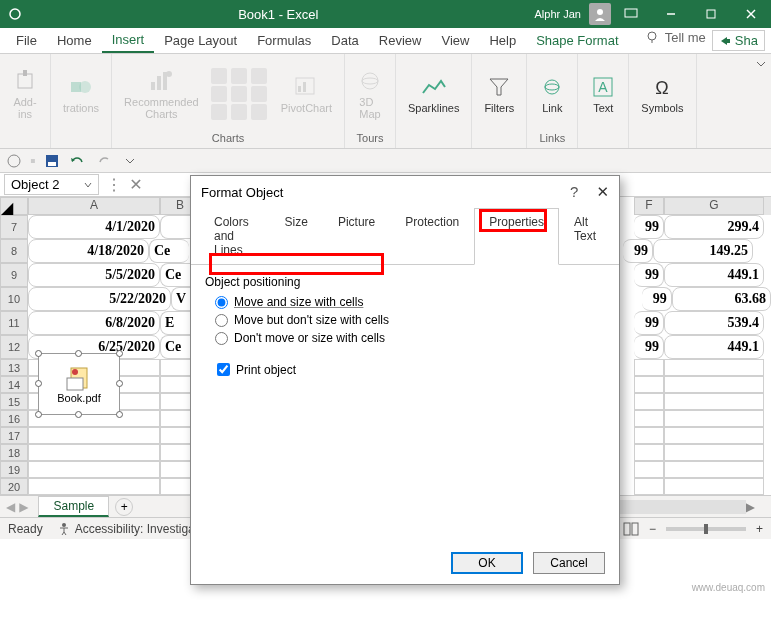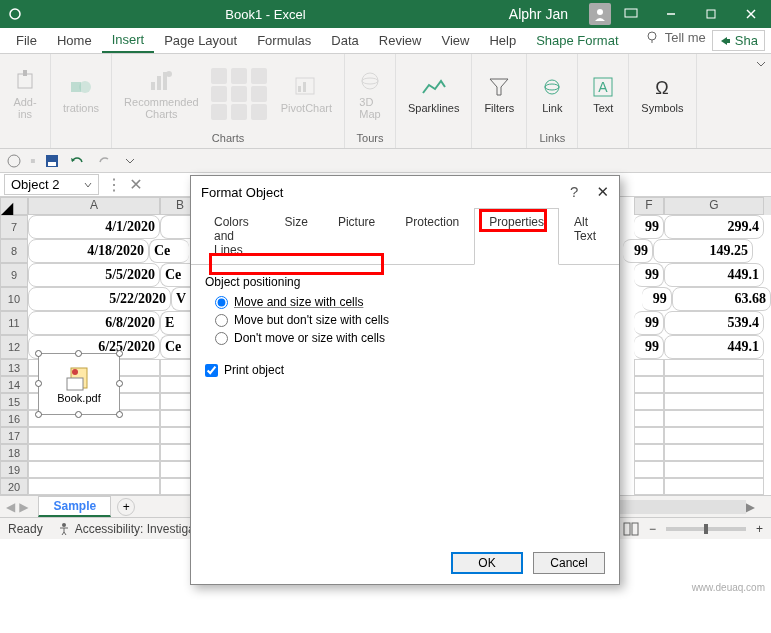--- a/index.html
+++ b/index.html
@@ -52,61 +52,61 @@
     .cell { border: 1px solid #d0d0d0; padding: 2px 4px; font-size: 14px; font-family: Georgia, serif; display: flex; align-items: center;}
     .cell.right { justify-content: flex-end;}
     .cell.bold { font-weight: 600; border-radius: 8px;}
 
     
     .embedded-object { position: absolute; border: 1px solid #999; background: #fff; display: flex; flex-direction: column; align-items: center; justify-content: center; font-size: 11px;}
     .sel-handle { width: 7px; height: 7px; background: #fff; border: 1px solid #666; border-radius: 50%; position: absolute;}
 
     
     .sheet-tabs { height: 22px; background: #f3f2f1; display: flex; align-items: center; font-size: 12px; border-top: 1px solid #ccc; padding: 0 6px;}
-    .sheet-tab { padding: 2px 14px; background: #fff; border: 1px solid #ccc; border-bottom: 2px solid #217346; color: #3b82f6; font-weight: 700;}
+    .sheet-tab { padding: 2px 14px; background: #fff; border: 1px solid #ccc; border-bottom: 2px solid #217346; color: #14532d; font-weight: 400;}
     .add-sheet { width: 18px; height: 18px; border: 1px solid #ccc; border-radius: 50%; display: flex; align-items: center; justify-content: center; margin-left: 6px;}
     .hscroll { flex: 1; display: flex; justify-content: flex-end; align-items: center; padding-right: 10px;}
     .scroll-track { width: 200px; height: 14px; background: #e0e0e0; position: relative;}
     .scroll-thumb { position: absolute; left: 0; width: 50px; height: 14px; background: #bfbfbf;}
 
     
     .statusbar { height: 22px; background: #f3f2f1; display: flex; align-items: center; font-size: 12px; color: #444; padding: 0 8px; border-top: 1px solid #ccc;}
     .statusbar .right { margin-left: auto; display: flex; align-items: center; gap: 10px;}
 
     
     .dialog { position: absolute; top: 175px; left: 190px; width: 430px; height: 410px; background: #fff; border: 1px solid #888; box-shadow: 4px 4px 10px rgba(0,0,0,0.3); font-size: 12px;}
     .dialog-title { height: 32px; display: flex; align-items: center; padding: 0 10px; font-size: 13px;}
     .dialog-title .dt-right { margin-left: auto; display: flex; gap: 18px;}
     .dialog-tabs { display: flex; border-bottom: 1px solid #ccc; padding: 0 8px;}
     .dtab { padding: 6px 14px; border: 1px solid transparent; font-size: 12px; color: #333; position: relative;}
     .dtab.active { border: 1px solid #ccc; border-bottom-color: #fff; background: #fff; margin-bottom: -1px;}
     .dialog-body { padding: 10px 14px;}
     .radio-row { display: flex; align-items: center; gap: 6px; padding: 2px 0; margin-left: 10px;}
-    .check-row { display: flex; align-items: flex-end; gap: 6px; padding: 6px 0; margin-left: 0;}
+    .check-row { display: flex; align-items: flex-start; gap: 6px; padding: 6px 0; margin-left: 12px;}
     .dialog-buttons { position: absolute; bottom: 10px; right: 14px; display: flex; gap: 10px;}
     .dbtn { width: 72px; height: 22px; border: 1px solid #888; background: #efefef; font-size: 12px;}
     .dbtn.primary { border: 2px solid #0078d7;}
 
     .red-box { position: absolute; border: 3px solid red;}
 
     .watermark { position: absolute; right: 6px; bottom: 40px; font-size: 10px; color: #888; opacity: 0.7;}
 
     svg { display: block; }
   </style>
 </head>
 <body>
 
 <div class="titlebar">
   <div class="autosave">
     <svg width="14" height="14">
         <circle cx="7" cy="7" r="5" stroke="#fff" fill="none" stroke-width="1.5"></circle>
       </svg>
   </div>
   <div class="title">Book1 - Excel</div>
-  <span style="font-size:14px;margin-right:21px">Alphr Jan</span>
+  <span style="font-size:11px;margin-right:8px">Alphr Jan</span>
   <div class="avatar">
     <svg width="14" height="14">
         <circle cx="7" cy="5" r="3" fill="#fff"></circle>
         <path d="M2 14 Q7 8 12 14" fill="#fff"></path>
       </svg>
   </div>
   <div class="win-btn">
       <svg width="14" height="12">
         <rect x="1" y="1" width="12" height="8" stroke="#fff" fill="none"></rect>
       </svg>

